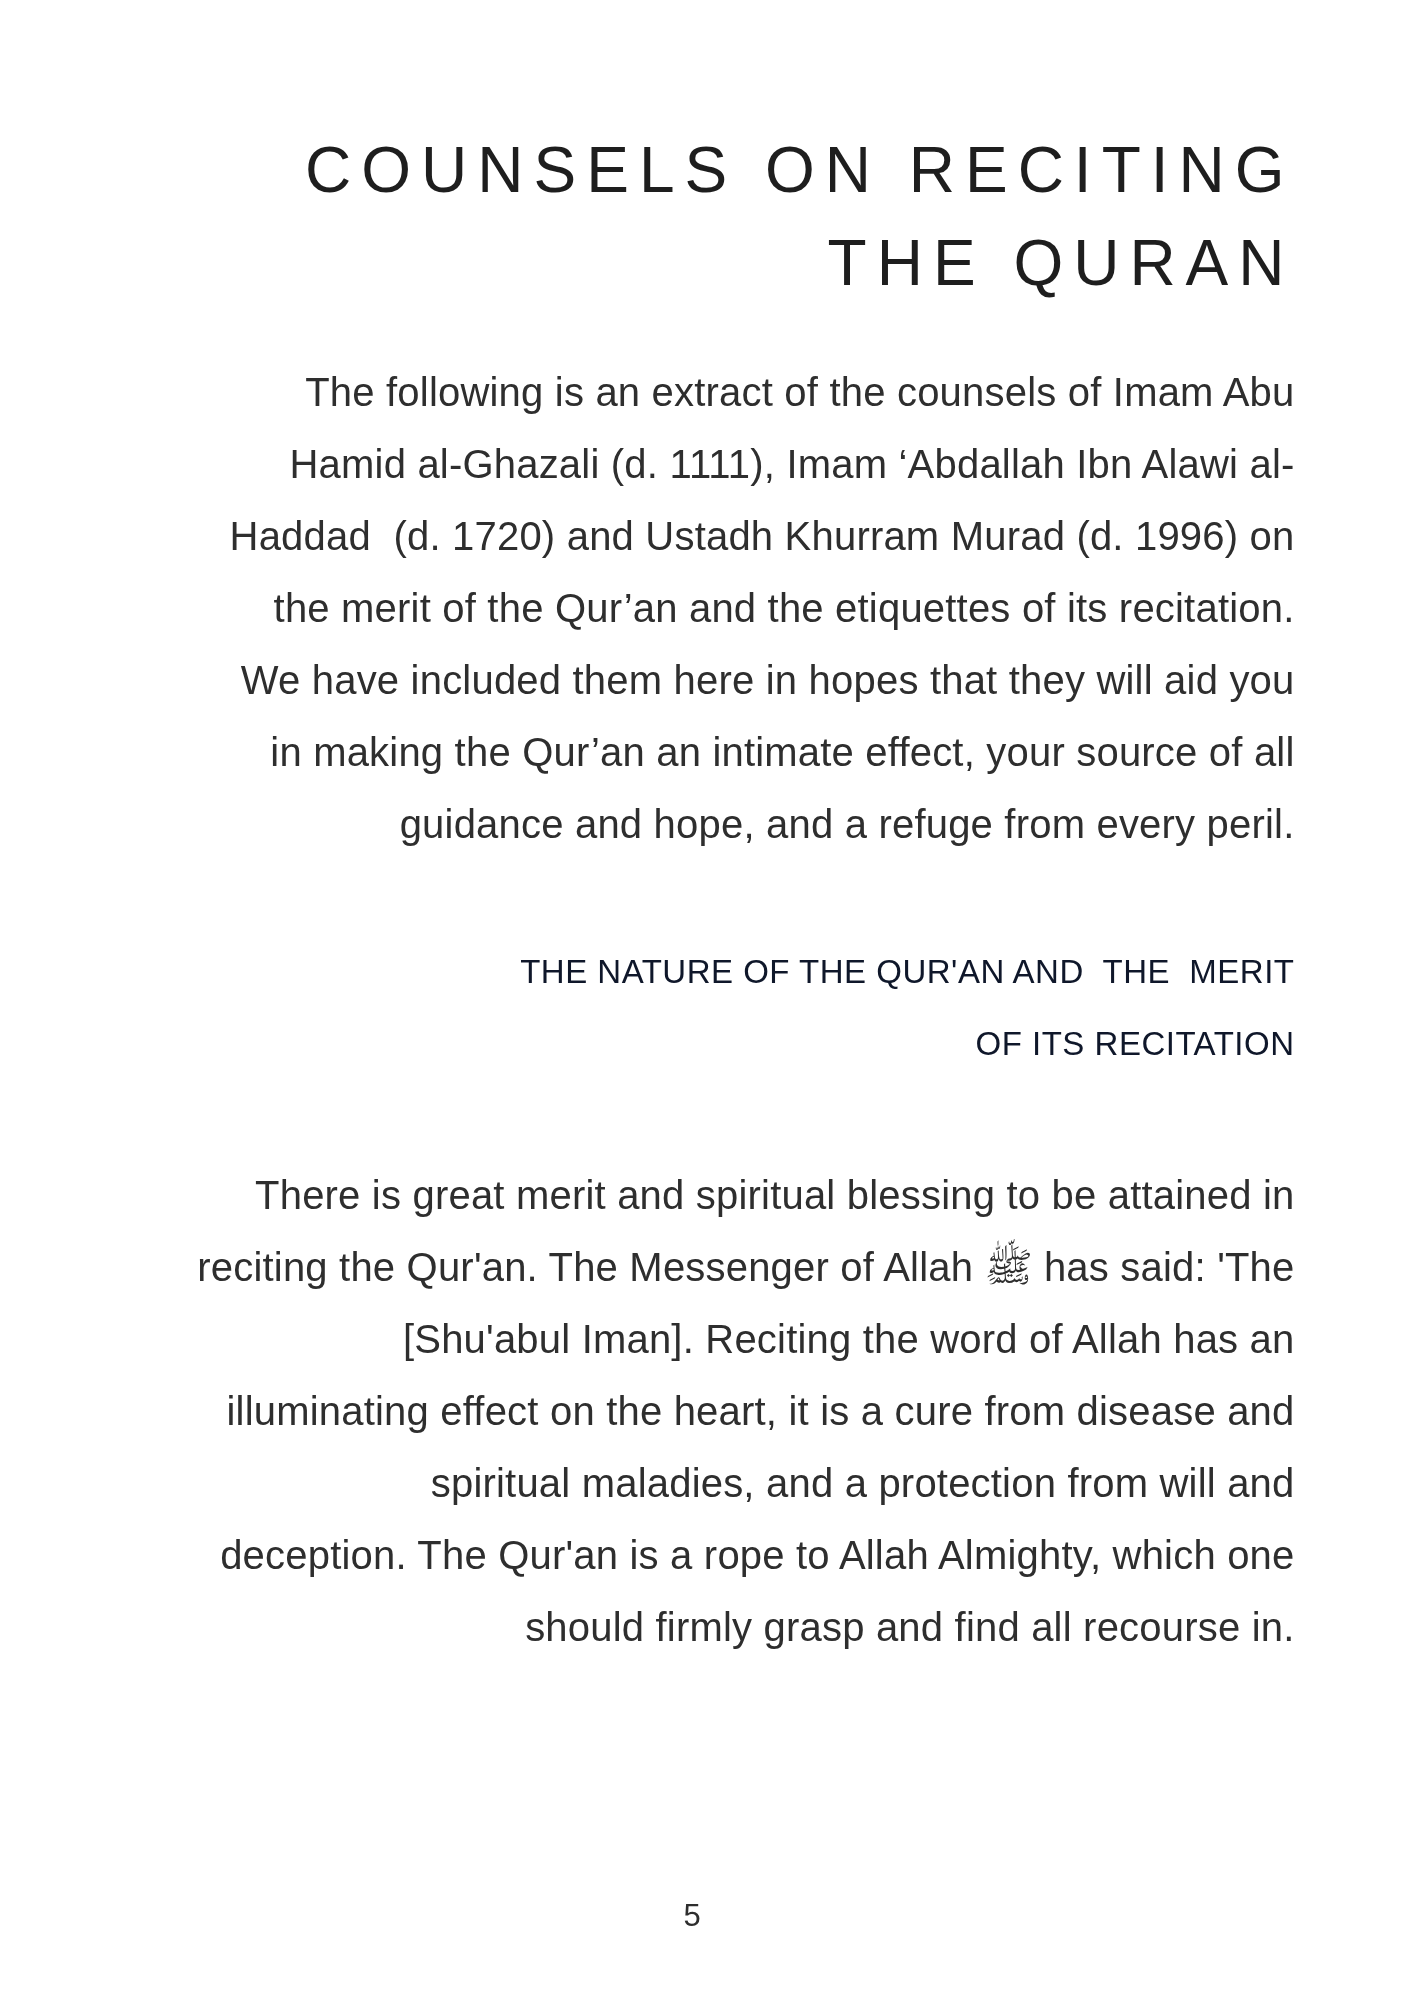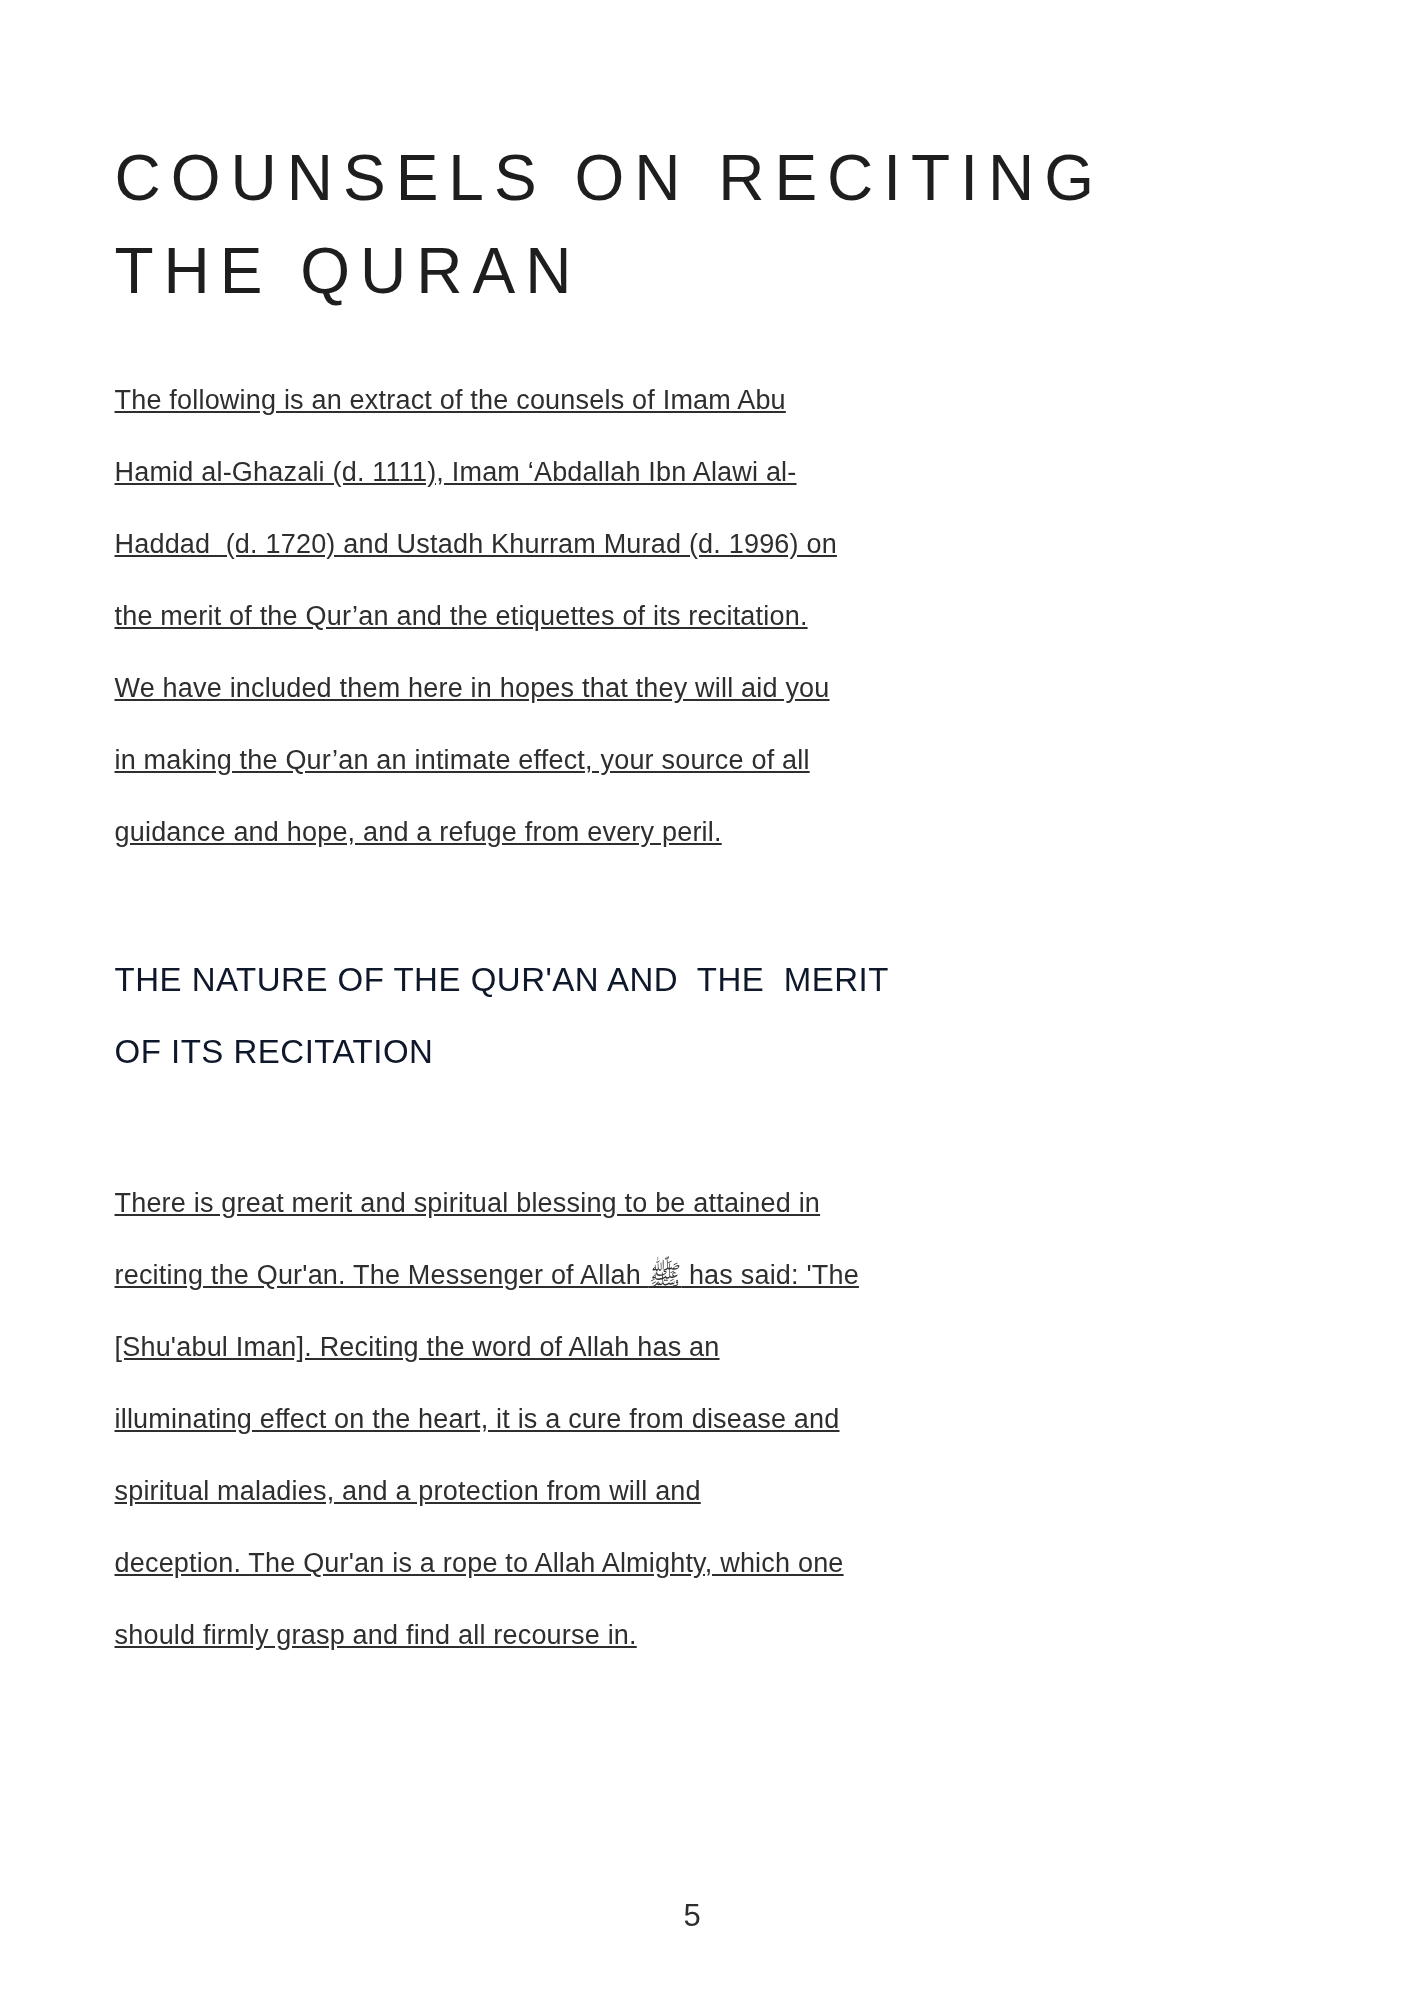--- a/index.html
+++ b/index.html
@@ -10,41 +10,40 @@
   .page {
     position: relative;
     width: 1409px;
     height: 2000px;
     background: #ffffff;
     overflow: hidden;
     font-family: "Liberation Sans", sans-serif;
   }
   .content {
     width: 1180px;
-    margin: 8px auto;
-    text-align: left;
+    margin: 0 auto;
+    text-align: right;
   }
   .doc-title {
     padding-top: 124px;
     font-size: 64px;
     font-weight: 300;
     line-height: 93px;
     letter-spacing: 10px;
     color: #1e1e1e;
   }
   .doc-title .line {
     white-space: pre-wrap;
   }
   .paragraph {
-    font-size: 27px;
+    font-size: 40px;
     font-weight: 300;
     line-height: 72px;
     letter-spacing: 0.2px;
     color: #2e2e2e;
-    text-decoration: underline;
   }
   .intro-paragraph {
     margin-top: 46px;
   }
   .section-heading {
     margin-top: 76px;
     font-size: 33px;
     font-weight: 300;
     line-height: 72px;
     letter-spacing: 0.5px;

